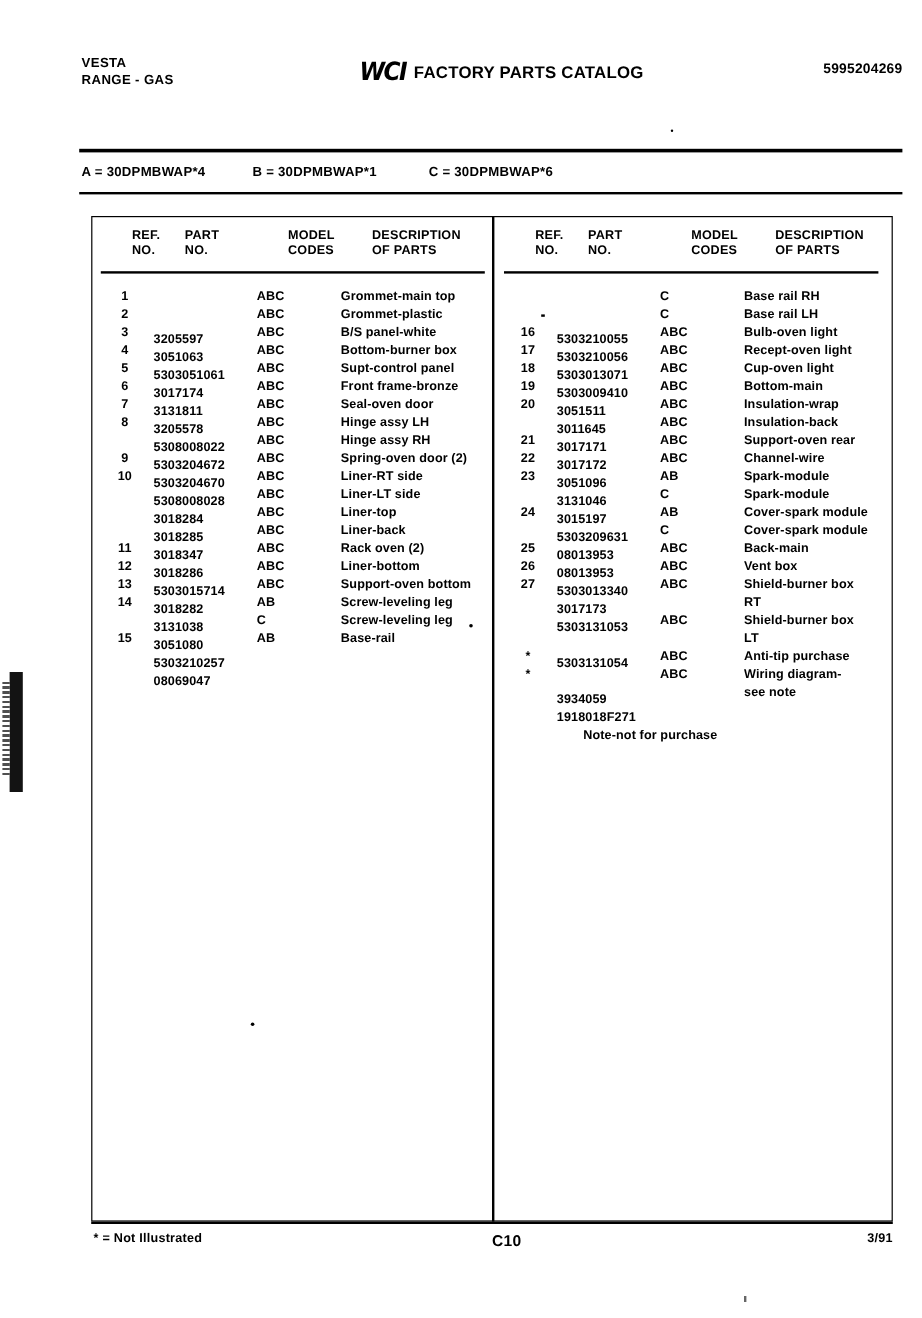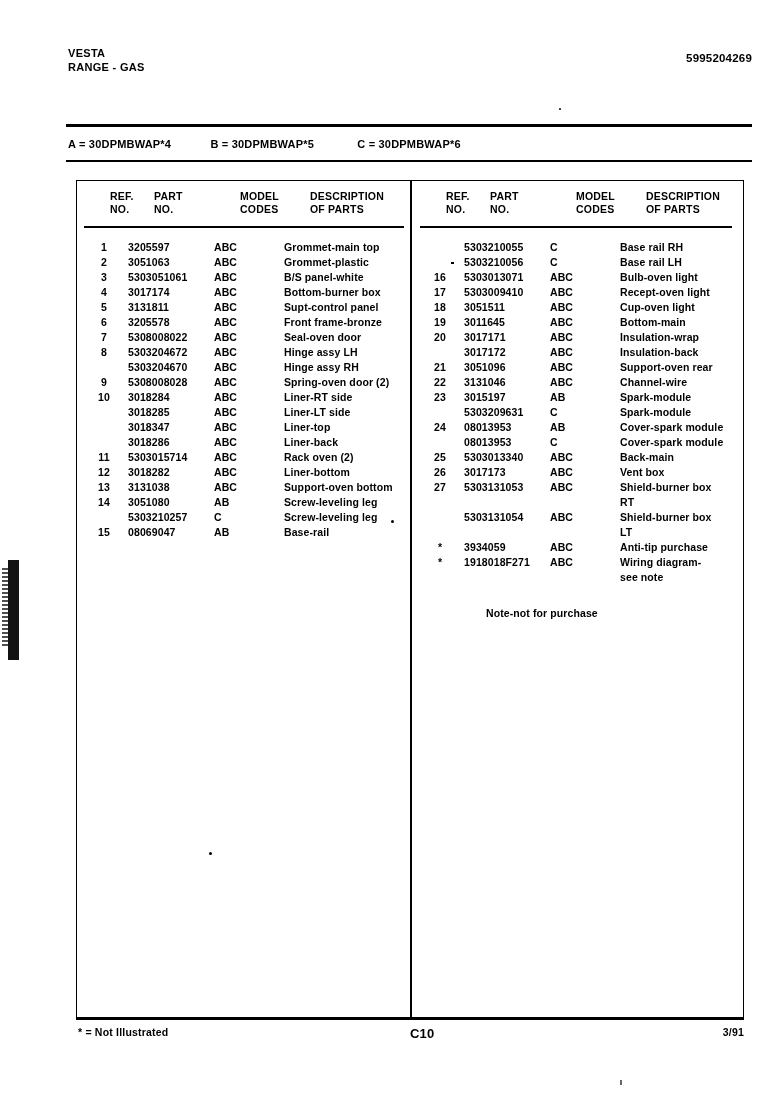--- a/index.html
+++ b/index.html
@@ -163,21 +163,21 @@
     font-weight: bold;
     letter-spacing: 0.1px;
   }
   .row .c {
     position: absolute;
     top: 0;
     line-height: 15px;
     white-space: nowrap;
   }
   .c-ref  { left: 0px; width: 40px; text-align: center; }
-  .c-part { left: 44px; }
+  .c-part { left: 44px; margin-top: 36px; }
   .c-mod  { left: 130px; }
   .c-desc { left: 200px; }
   .row.cont { height: 15px; }
   .spacer-md { height: 22px; }
 
   .note {
     position: relative;
     font-size: 10.5px;
     font-weight: bold;
     left: 66px;
@@ -240,29 +240,33 @@
 <body>
 
 <div class="page">
 
   <div class="header">
     <div class="model-block">
       <div>VESTA</div>
       <div>RANGE - GAS</div>
     </div>
 
+    <div class="catalog-center">
+      <span class="wci-logo">WCI</span>
+      <span class="catalog-title">FACTORY PARTS CATALOG</span>
+    </div>
 
     <div class="catalog-number">5995204269</div>
   </div>
 
   <div class="rule-top"></div>
 
   <div class="model-codes">
     <span>A = 30DPMBWAP*4</span>
-    <span class="mc-b">B = 30DPMBWAP*5</span>
+    <span class="mc-b">B = 30DPMBWAP*1</span>
     <span class="mc-c">C = 30DPMBWAP*6</span>
   </div>
 
   <div class="rule-mid"></div>
 
   <div class="table-frame"></div>
   <div class="col-divider"></div>
 
   <div class="tbl tbl-left">
     <div class="thead">

